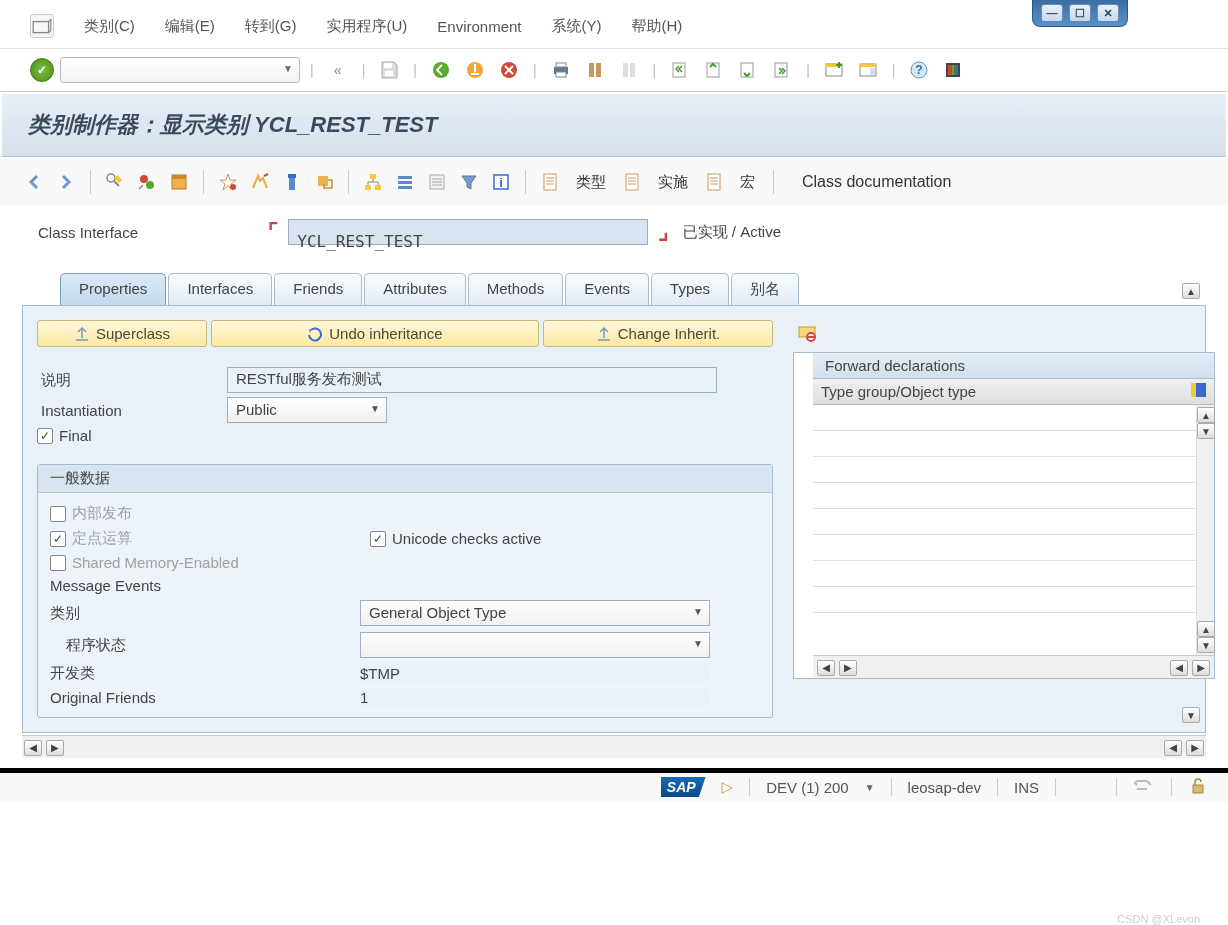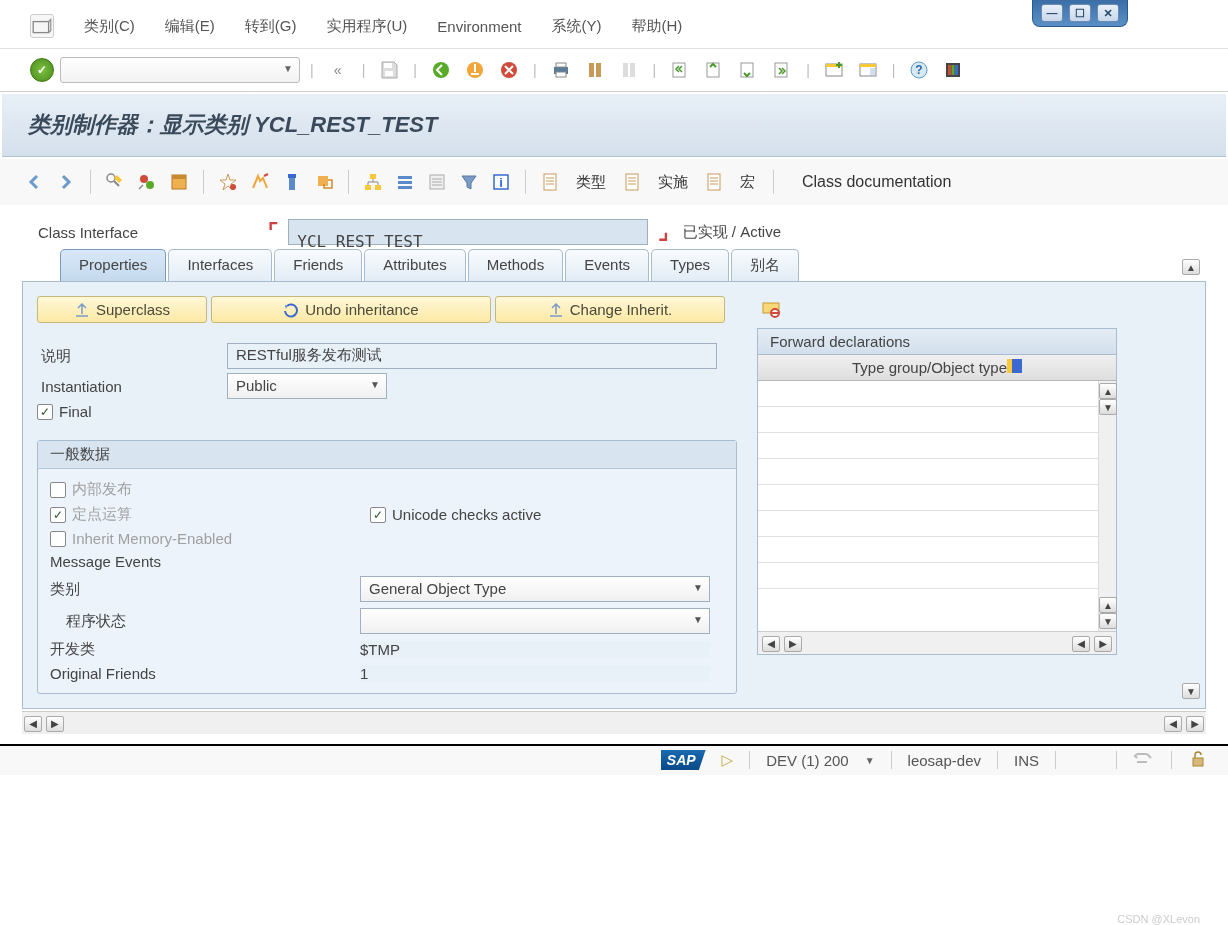--- a/index.html
+++ b/index.html
@@ -144,21 +144,21 @@
   .bracket-l, .bracket-r {
     color: #d04040;
     font-weight: bold;
     font-size: 22px;
     margin: 0 -2px;
   }
   .status-text { font-size: 15px; padding-left: 4px; text-align: center; }
   
   .tab-bar {
     display: flex;
-    margin: 0 0 0 18px;
+    margin: 24px 0 0 18px;
     padding-left: 24px;
   }
   .tab {
     padding: 6px 18px;
     background: linear-gradient(#f8fbfe, #e2ecf5);
     border: 1px solid #a8bccf;
     border-bottom: none;
     border-radius: 5px 5px 0 0;
     margin-right: 2px;
     font-size: 15px;
@@ -192,21 +192,21 @@
     border-radius: 3px;
     padding: 4px 0;
     font-size: 15px;
     display: flex;
     align-items: center;
     justify-content: center;
     gap: 6px;
     color: #4a4a3a;
   }
   .inh-btn:nth-child(1) { width: 170px; }
-  .inh-btn:nth-child(2) { width: 280px; }
+  .inh-btn:nth-child(2) { width: 328px; }
   .inh-btn:nth-child(3) { width: 230px; }
   
   .form-row {
     display: flex;
     align-items: center;
     padding: 2px 0;
     font-size: 15px;
   }
   .form-row .flabel { width: 190px; padding-left: 4px; }
   .form-row input[type=text], .form-row .finput {
@@ -266,35 +266,36 @@
     align-items: center;
     padding: 3px 4px;
     font-size: 15px;
   }
   .gb-row.disabled { color: #a0a0a0; }
   .gb-row .flabel { width: 310px; }
   
   .fwd-panel {
     border: 1px solid #a8bccf;
     background: #fff;
-    width: 360px;
+    width: 422px;
+    padding-left: 19px;
   }
   .fwd-title {
     background: linear-gradient(#e4edf6, #d2dfec);
     padding: 4px 12px;
     border-bottom: 1px solid #a8bccf;
     font-size: 15px;
   }
   .fwd-header {
     background: linear-gradient(#f0f0f0, #dedede);
     border-bottom: 1px solid #b8b8b8;
     padding: 4px 8px;
     font-size: 15px;
     display: flex;
-    justify-content: center;
+    justify-content: space-between;
     align-items: center;
   }
   .fwd-rows {
     height: 250px;
   }
   .fwd-rows .fwd-row {
     height: 26px;
     border-bottom: 1px solid #e0e0e0;
   }
   .fwd-scroll {
@@ -335,21 +336,21 @@
   }
   
   .status-bar {
     display: flex;
     justify-content: flex-end;
     align-items: center;
     padding: 4px 20px 4px 10px;
     gap: 16px;
     font-size: 15px;
     color: #555;
-    border-top: 2px solid #000000;
+    border-top: 5px solid #000000;
     background: #f8f8f8;
   }
   .sb-sep { width: 1px; height: 18px; background: #ccc; }
   .sap-logo {
     background: linear-gradient(#1a6ab0, #0a4a88);
     color: #fff;
     font-weight: bold;
     font-style: italic;
     padding: 2px 10px 2px 6px;
     font-size: 14px;
@@ -691,21 +692,21 @@
               <span class="checkbox">✓</span>
               <span>定点运算</span>
             </span>
             <span style="display:flex;align-items:center;color:#444">
               <span class="checkbox">✓</span>
               <span>Unicode checks active</span>
             </span>
           </div>
           <div class="gb-row disabled">
             <span class="checkbox"></span>
-            <span>Inherit Memory-Enabled</span>
+            <span>Shared Memory-Enabled</span>
           </div>
           <div class="gb-row">
             <span class="flabel">Message Events</span>
             <div class="finput w250"></div>
           </div>
           <div class="gb-row">
             <span class="flabel">类别</span>
             <div class="fselect w350">General Object Type</div>
           </div>
           <div class="gb-row">

